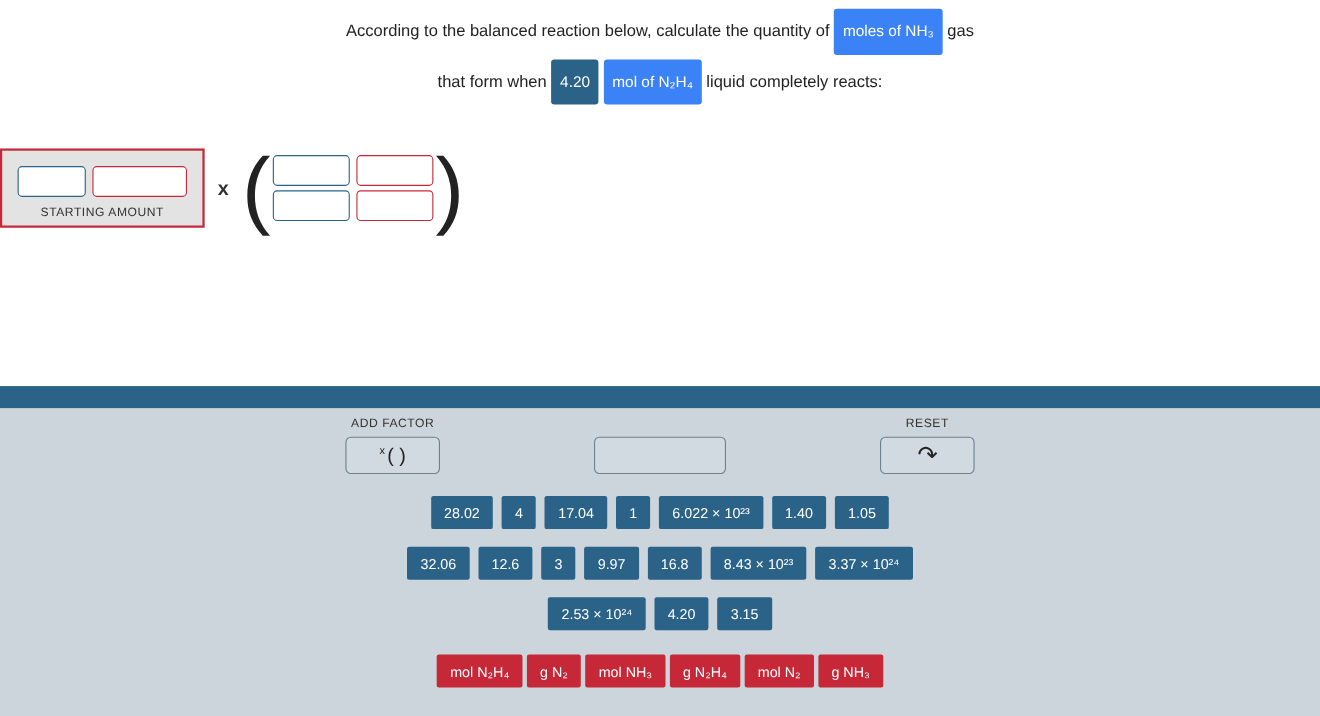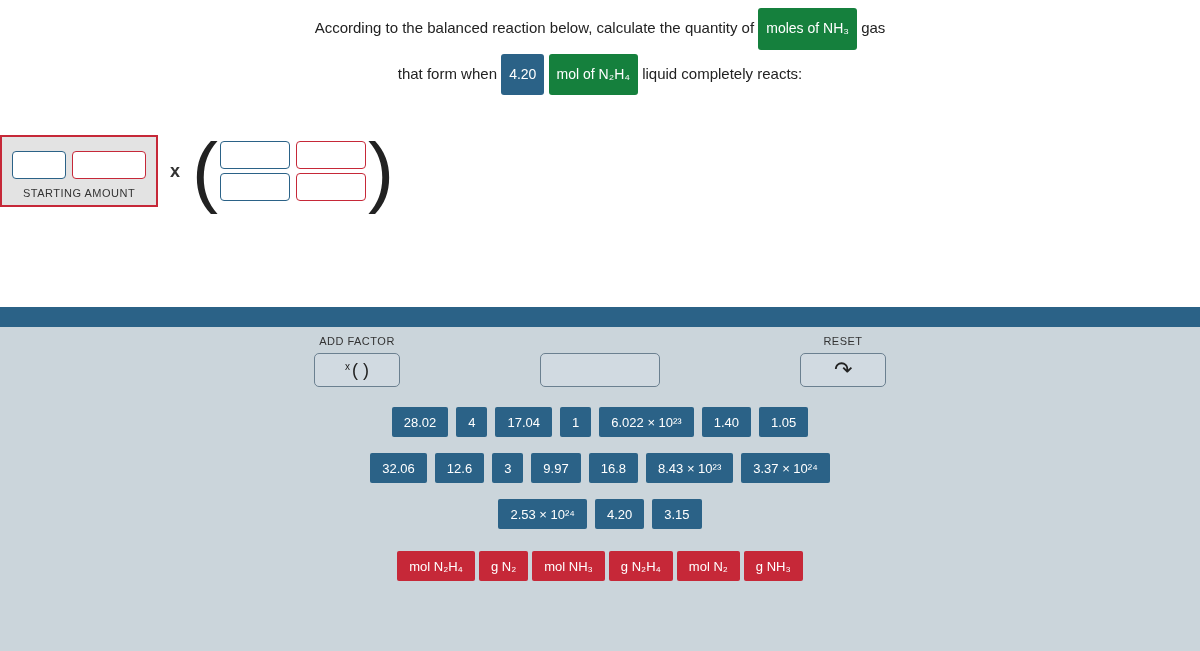--- a/index.html
+++ b/index.html
@@ -13,21 +13,21 @@
     }
     .question {
       text-align: center;
       padding: 8px 0 0 0;
       font-size: 15px;
       line-height: 2.4;
       color: #222;
     }
     .question .line { display: block; margin-bottom: 4px; }
     .hl-red {
-      background: #15803d;
+      background: #3b82f6;
       color: #fff;
       padding: 4px 8px;
       border-radius: 3px;
       display: inline-block;
       font-size: 14px;
     }
     .hl-blue {
       background: #2b6287;
       color: #fff;
       padding: 4px 8px;
@@ -60,21 +60,21 @@
       display: flex;
       align-items: center;
       gap: 12px;
       margin-top: 40px;
       margin-left: 0;
     }
     .starting-box {
       border: 2px solid #c62838;
       background: #e3e3e3;
       padding: 14px 10px 6px 10px;
-      width: 158px;
+      width: 186px;
       text-align: center;
     }
     .starting-box .slots {
       display:flex; gap:6px; justify-content:center; margin-bottom:8px;
     }
     .slot {
       border: 1px solid #2b6287;
       border-radius: 4px;
       background: #fff;
       height: 28px;
@@ -111,21 +111,21 @@
     .frac-row {
       display:flex;
       gap:6px;
     }
     .frac-row .slot { width:70px; }
 
     .bottom-band {
       position:absolute;
       bottom:0; left:0; right:0;
       background:#cbd5db;
-      height: 344px;
+      height: 300px;
     }
     .dark-stripe {
       background:#2b6287;
       height:20px;
       width:100%;
     }
     .controls {
       display:flex;
       gap:140px;
       justify-content:center;

